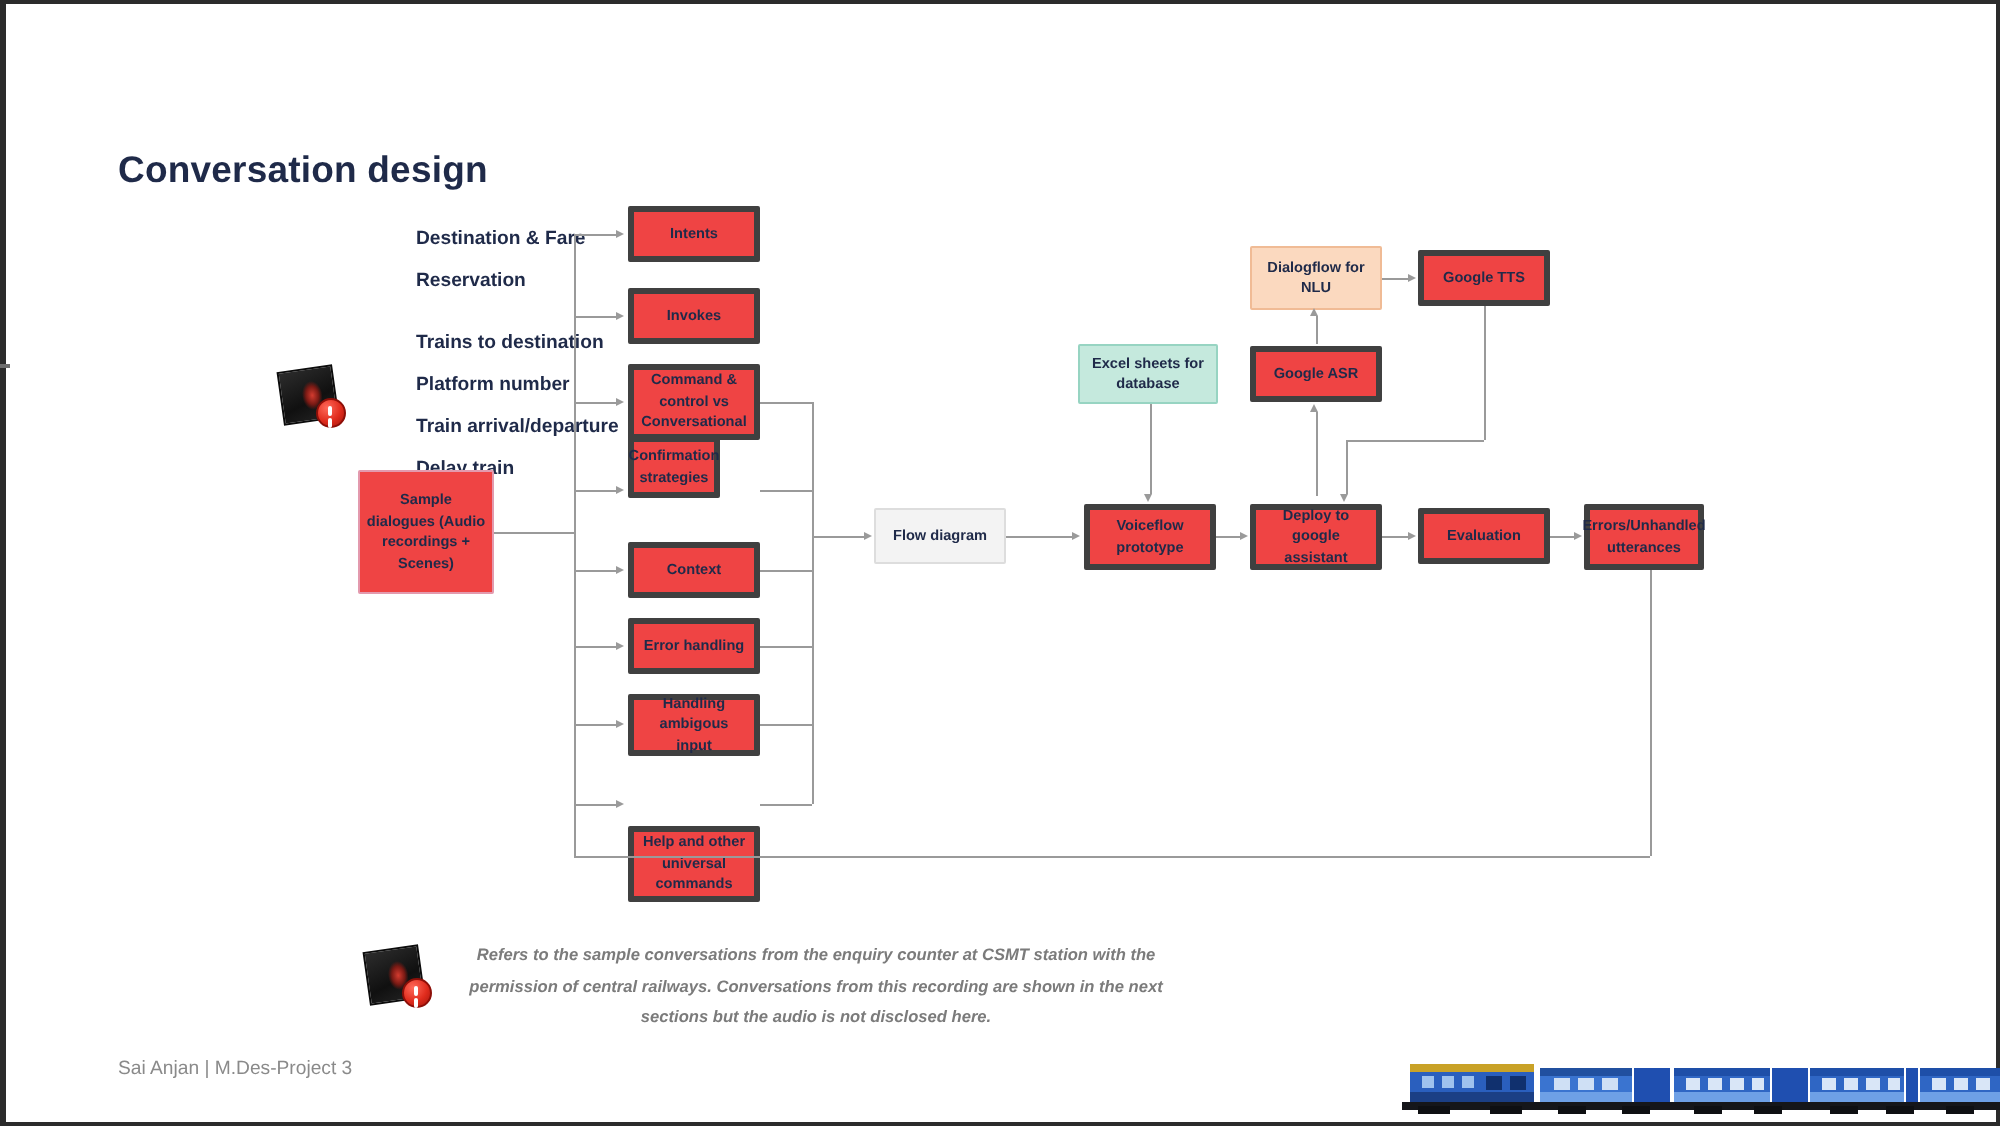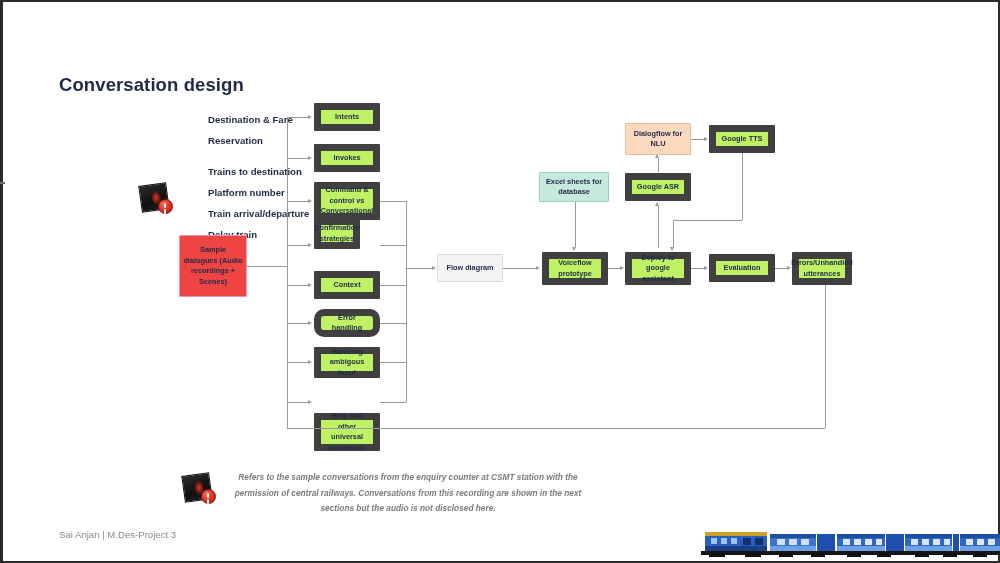--- a/index.html
+++ b/index.html
@@ -108,21 +108,21 @@
     align-items: center;
     justify-content: center;
     text-align: center;
     font-size: 7.3px;
     font-weight: bold;
     color: #1f2a49;
     line-height: 10.5px;
     padding: 2px 3px;
     border-radius: 1px;
   }
-  .n-blue  { background: #bef264; border: 7px solid #404040; }
+  .n-blue  { background: #ef4444; border: 3px solid #404040; }
   .n-pink  { background: #ef4444; border: 1px solid #e39aae; }
   .n-green { background: #c5e9dd; border: 1px solid #97d4c2; }
   .n-peach { background: #fbd9bf; border: 1px solid #f0bb95; }
   .n-gray  { background: #f3f3f3; border: 1px solid #dddddd; }
 
   
   .wire {
     position: absolute;
     background: #9a9a9a;
   }
@@ -207,21 +207,21 @@
     <div class="badge"></div>
   </div>
 
   <div class="node n-pink" style="left:179px; top:233px; width:68px; height:62px;">Sample dialogues (Audio recordings + Scenes)</div>
 
   <div class="node n-blue" style="left:314px; top:101px; width:66px; height:28px;">Intents</div>
   <div class="node n-blue" style="left:314px; top:142px; width:66px; height:28px;">Invokes</div>
   <div class="node n-blue" style="left:314px; top:180px; width:66px; height:38px;">Command &amp; control vs Conversational</div>
   <div class="node n-blue" style="left:314px; top:216px; width:46px; height:31px;">Confirmation strategies</div>
   <div class="node n-blue" style="left:314px; top:269px; width:66px; height:28px;">Context</div>
-  <div class="node n-blue" style="left:314px; top:307px; width:66px; height:28px;border-radius:10px;">Error handling</div>
+  <div class="node n-blue" style="left:314px; top:307px; width:66px; height:28px;">Error handling</div>
   <div class="node n-blue" style="left:314px; top:345px; width:66px; height:31px;">Handling ambigous input</div>
   <div class="node n-blue" style="left:314px; top:386px; width:66px; height:38px;margin-top:25px;">Help and other universal commands</div>
 
   <div class="node n-gray" style="left:437px; top:252px; width:66px; height:28px;">Flow diagram</div>
   <div class="node n-blue" style="left:542px; top:250px; width:66px; height:33px;">Voiceflow prototype</div>
   <div class="node n-green" style="left:539px; top:170px; width:70px; height:30px;">Excel sheets for database</div>
 
   <div class="node n-blue" style="left:625px; top:250px; width:66px; height:33px;">Deploy to google assistant</div>
   <div class="node n-blue" style="left:625px; top:171px; width:66px; height:28px;">Google ASR</div>
   <div class="node n-peach" style="left:625px; top:121px; width:66px; height:32px;">Dialogflow for NLU</div>

